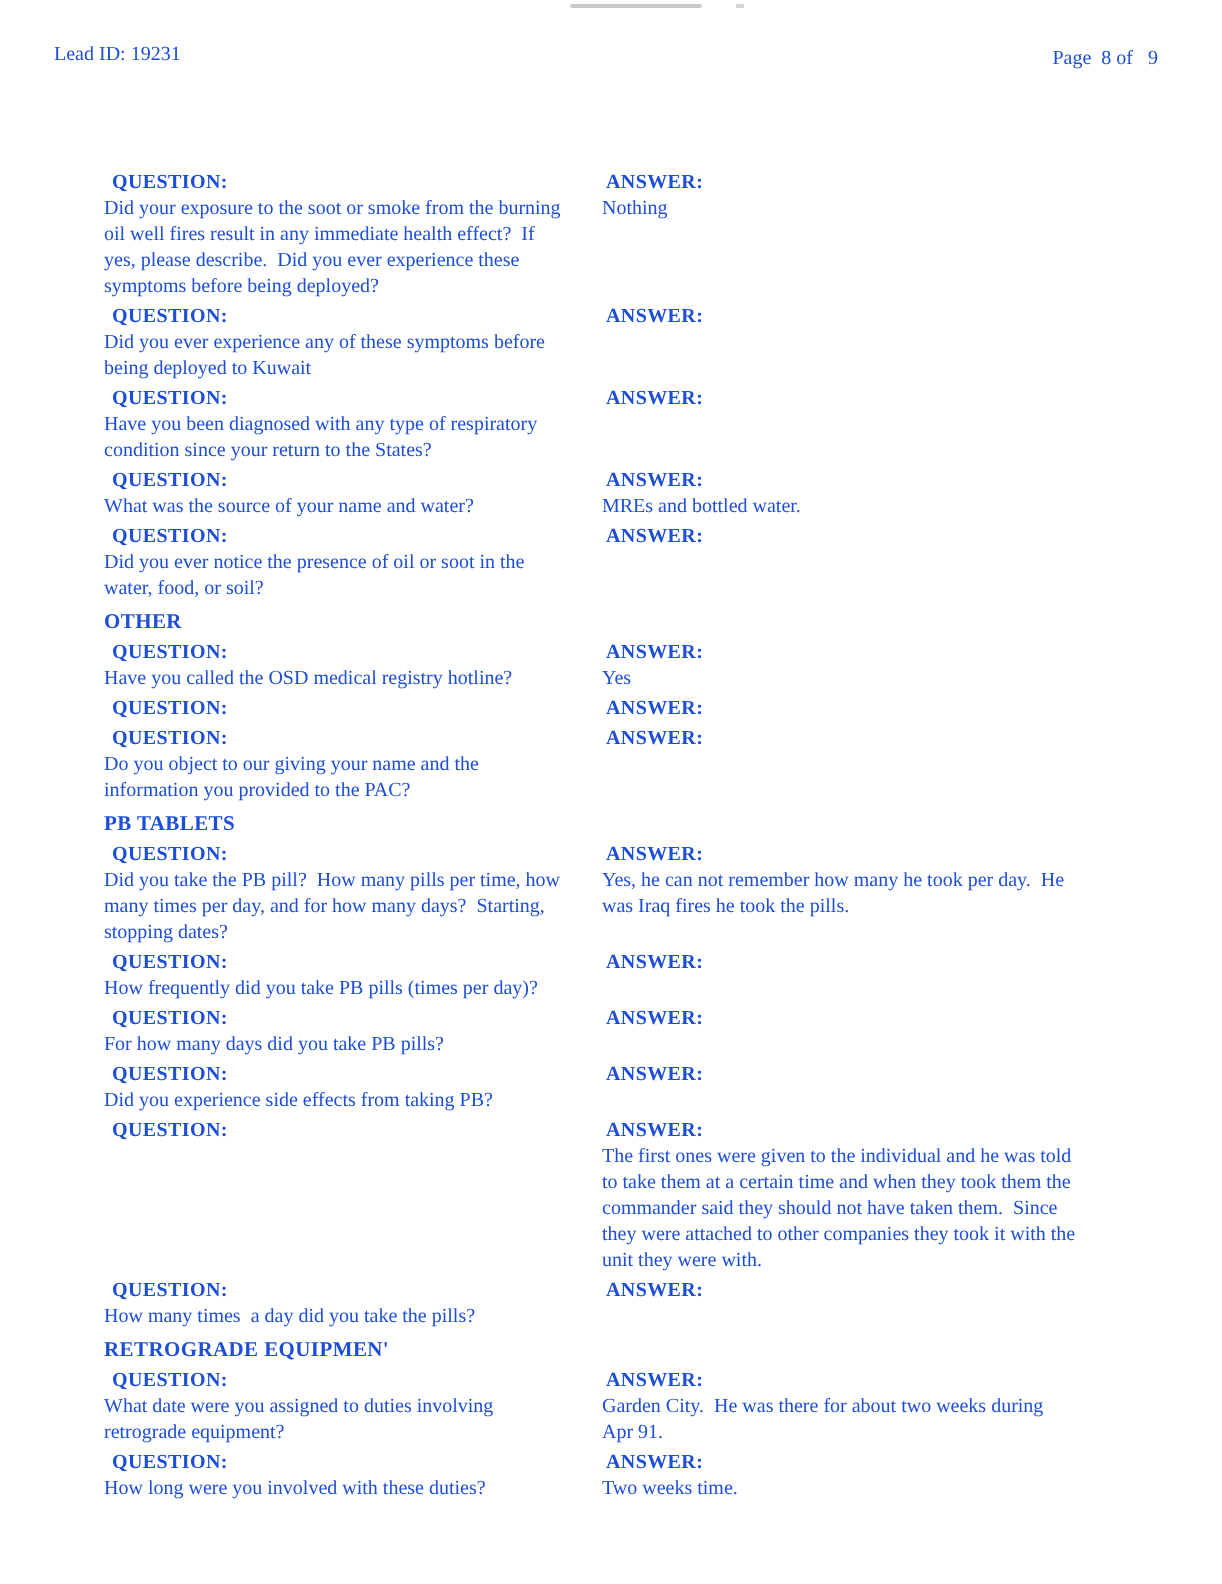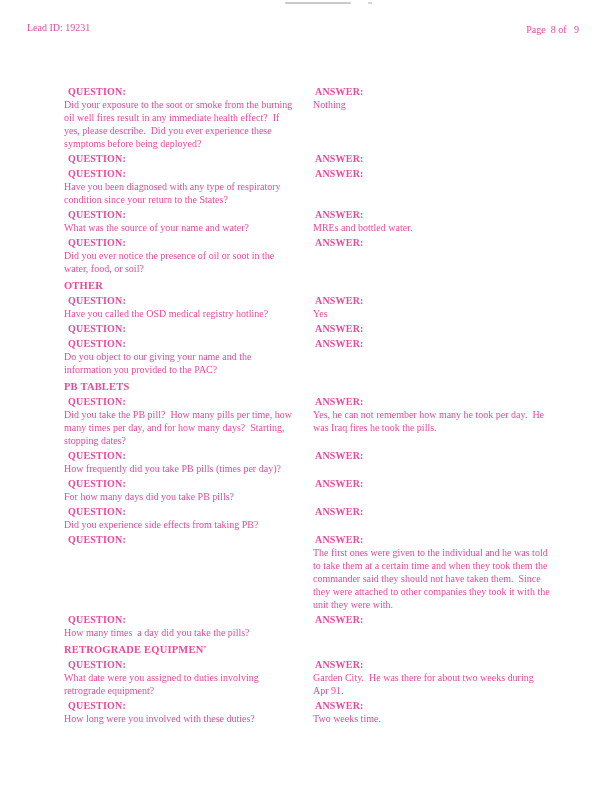--- a/index.html
+++ b/index.html
@@ -9,21 +9,21 @@
     width: 611px;
     height: 792px;
     overflow: hidden;
   }
   .page {
     position: relative;
     width: 611px;
     height: 792px;
     background: #ffffff;
     font-family: "Liberation Serif", serif;
-    color: #ec4899;
+    color: #1d4ed8;
   }
   .scan-artifact {
     position: absolute;
     top: 2px;
     left: 285px;
     width: 66px;
     height: 2px;
     background: #c9c9c9;
     border-radius: 1px;
   }
@@ -49,21 +49,20 @@
     top: 24px;
     font-size: 10px;
     line-height: 12px;
     white-space: pre;
   }
   .content {
     position: absolute;
     left: 52px;
     top: 85px;
     width: 520px;
-    margin-left: 12px;
   }
   .qa-row {
     display: grid;
     grid-template-columns: 249px 1fr;
     margin-bottom: 2px;
   }
   .q-label, .a-label {
     font-weight: bold;
     font-size: 10px;
     line-height: 13px;
@@ -106,20 +105,22 @@
     </div>
     <div class="a-col">
       <div class="a-label">ANSWER:</div>
       <div class="a-text">Nothing</div>
     </div>
   </div>
 
   <div class="qa-row">
     <div class="q-col">
       <div class="q-label">QUESTION:</div>
+      <div class="q-text">Did you ever experience any of these symptoms before
+being deployed to Kuwait</div>
     </div>
     <div class="a-col">
       <div class="a-label">ANSWER:</div>
       <div class="a-text"></div>
     </div>
   </div>
 
   <div class="qa-row">
     <div class="q-col">
       <div class="q-label">QUESTION:</div>

